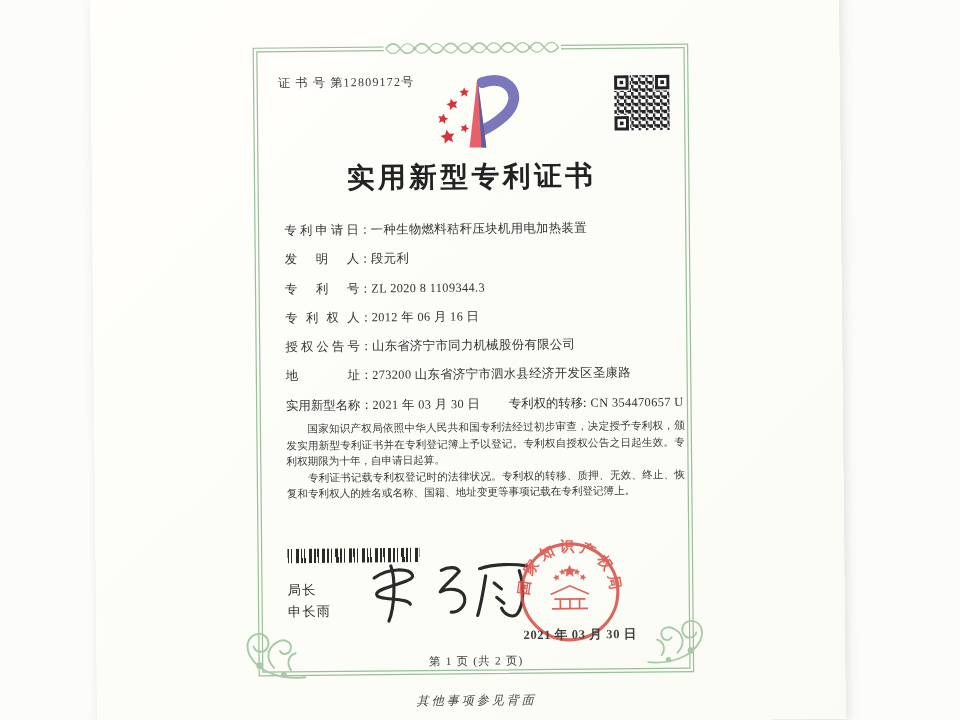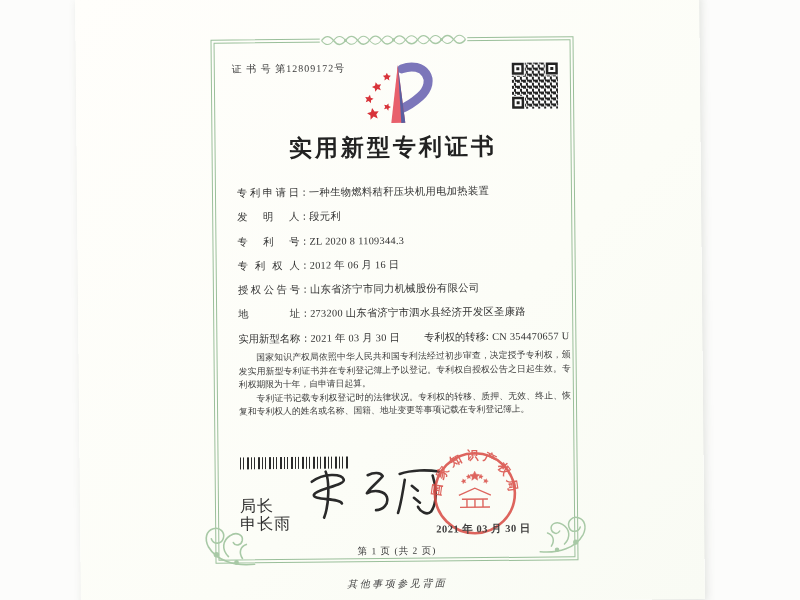--- a/index.html
+++ b/index.html
@@ -38,21 +38,21 @@
   .f-label{display:inline-block;width:62px;text-align:justify;text-align-last:justify;vertical-align:top;}
   .f-sep{display:inline-block;width:10px;}
   .f-value{letter-spacing:.3px;}
   .f-gap{display:inline-block;width:24px;}
   .paras{left:24px;top:311px;width:332px;font-size:8.8px;line-height:13.6px;
          color:#3b3b3b;text-align:justify;}
   .paras p{text-indent:2em;}
   .barcode{left:24px;top:417px;width:110px;height:12px;
     background:repeating-linear-gradient(90deg,#2b2b2b 0 1.5px,transparent 1.5px 3px,
       #2b2b2b 3px 4px,transparent 4px 7px,#2b2b2b 7px 9.5px,transparent 9.5px 11px);}
-  .director{left:24px;top:444px;font-size:16px;line-height:17.5px;color:#2f2f2f;letter-spacing:1px;margin-top:13px;}
+  .director{left:24px;top:444px;font-size:11px;line-height:17.5px;color:#2f2f2f;letter-spacing:1px;}
   .signature-svg{left:80px;top:420px;}
   .seal-svg{left:209px;top:405px;}
   .seal-date{left:220px;top:484px;width:110px;font-size:10.5px;font-weight:700;
              color:#3f3e3e;letter-spacing:.5px;white-space:nowrap;}
   .page-info{left:0;top:506px;width:100%;text-align:center;font-size:9.5px;color:#3a3a3a;letter-spacing:1px;}
   .back-note{left:0;top:538px;width:100%;text-align:center;font-size:10px;color:#474747;
              letter-spacing:2.5px;font-style:italic;}
   .orn-top{left:108px;top:-9px;}
   .orn-bl{left:-22px;top:464px;}
   .orn-br{left:320px;top:458px;transform:scaleX(-1);}

